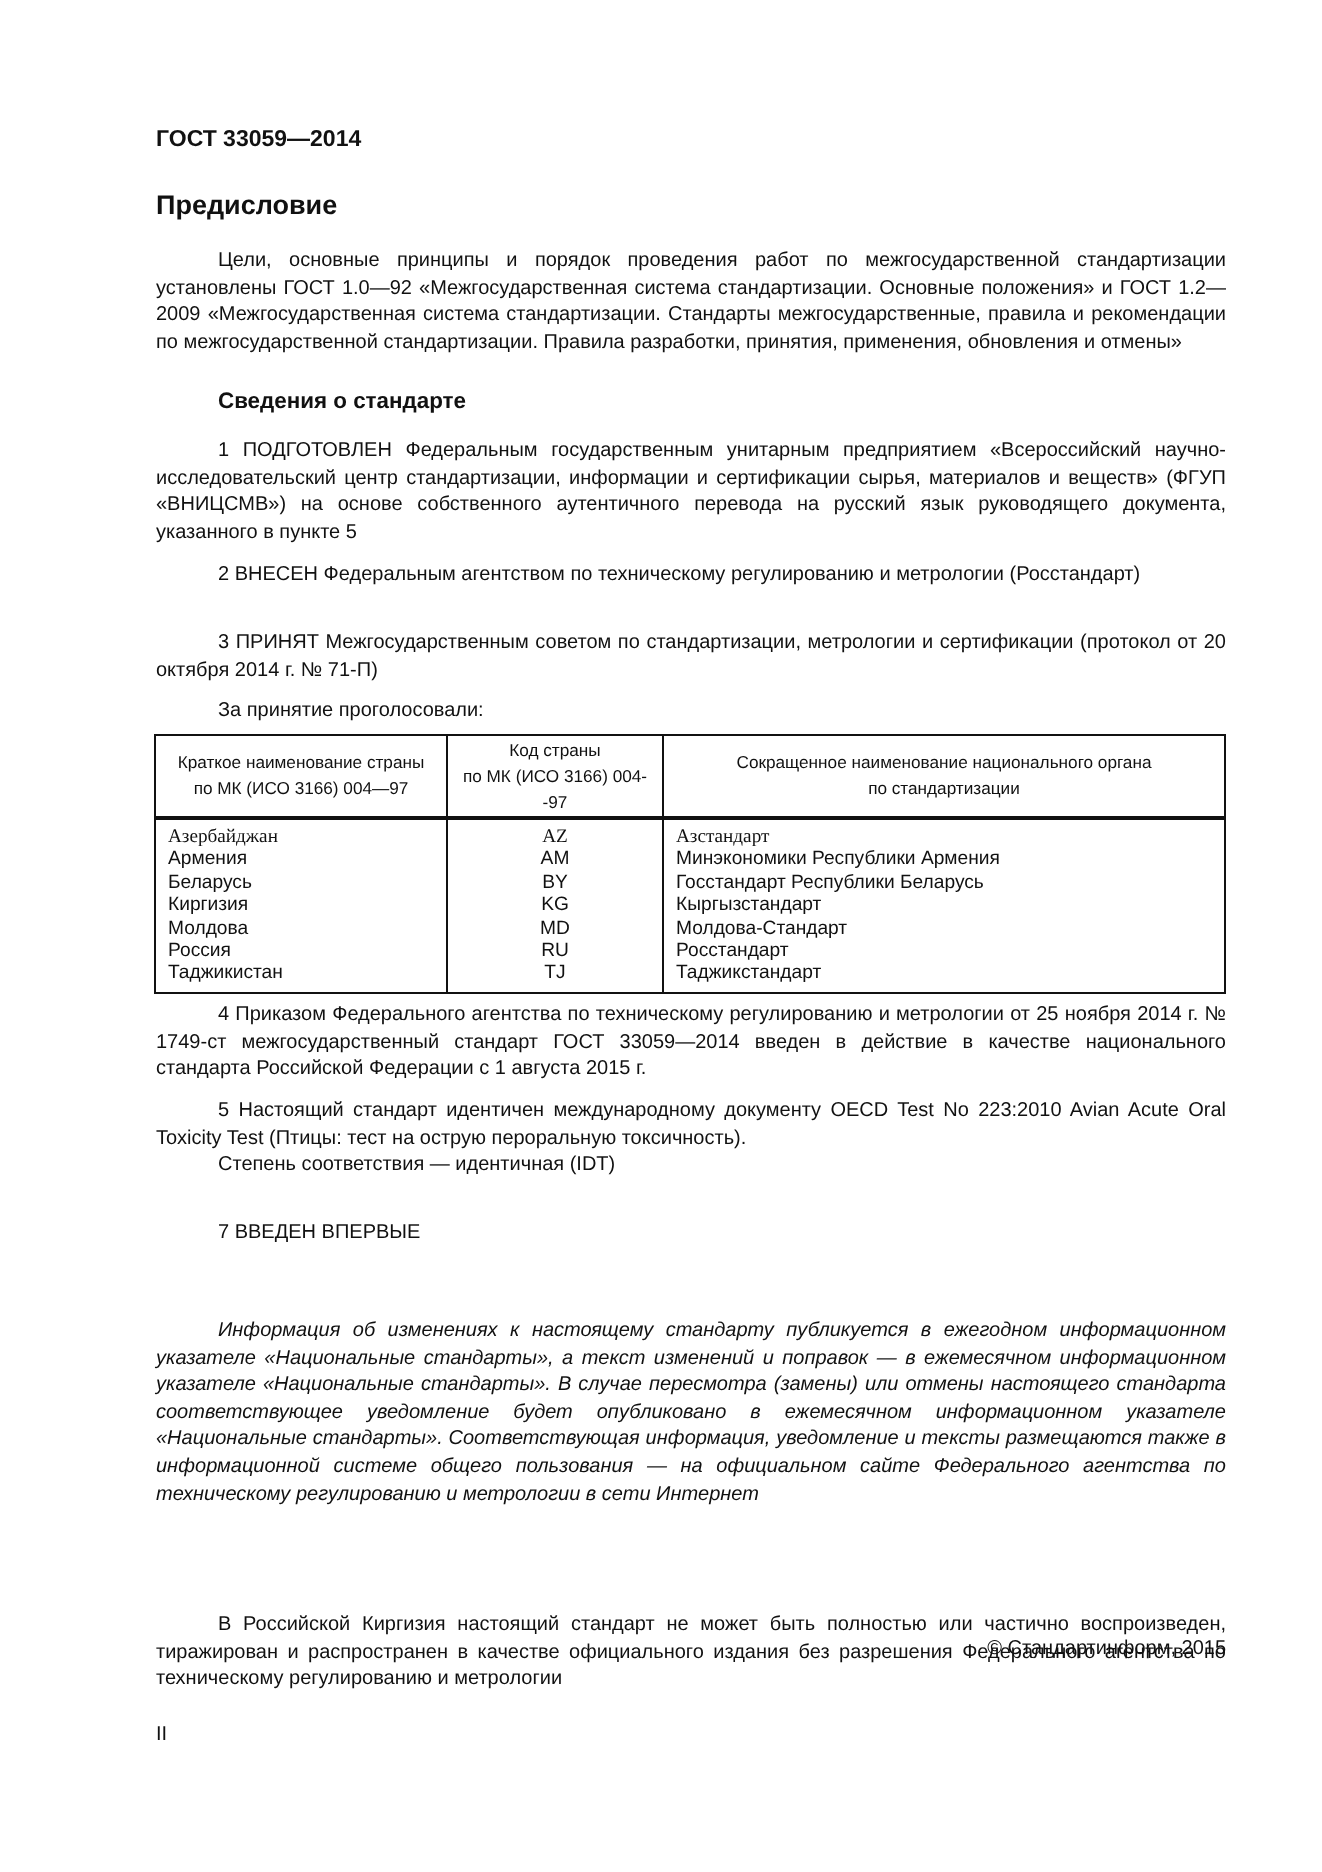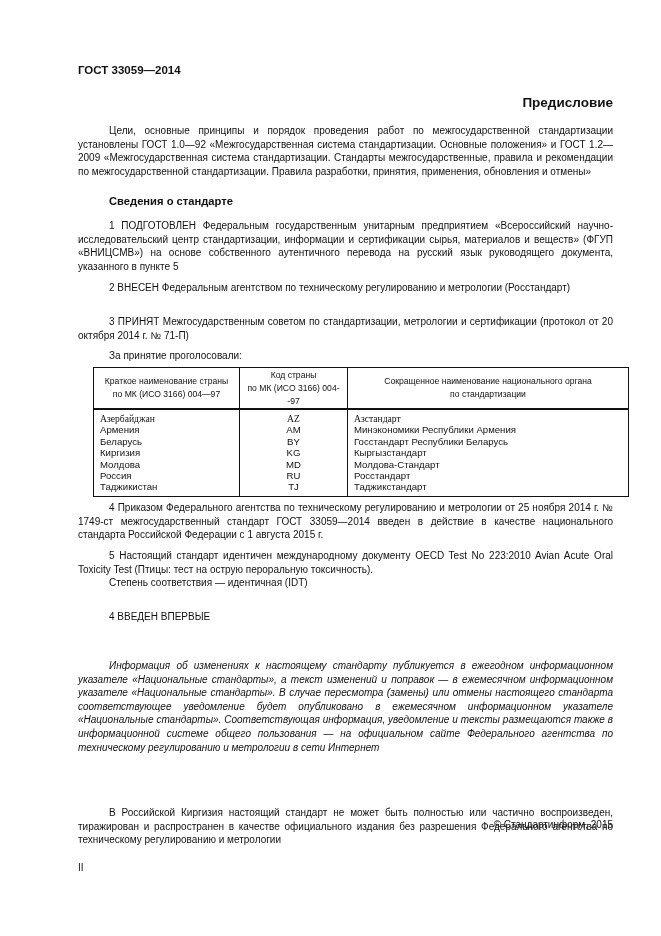--- a/index.html
+++ b/index.html
@@ -1,28 +1,28 @@
 <!DOCTYPE html>
 <html><head>
 <meta charset="utf-8">
 <style>
   html, body { margin: 0; padding: 0; background: #ffffff; }
   body { width: 661px; height: 936px; position: relative; overflow: hidden;
          font-family: "Liberation Sans", sans-serif; color: #111; }
   .page { position: absolute; left: 78px; top: 0; width: 535px; }
   .hdr { position: absolute; top: 64px; left: 0; font-weight: bold; font-size: 11.5px; text-align: right; }
-  .title { position: absolute; top: 95px; left: 0; width: 535px; text-align: right;
+  .title { position: absolute; top: 95px; left: 0; width: 535px; text-align: left;
            font-weight: bold; font-size: 13.5px; }
   p { margin: 0; font-size: 10px; line-height: 13.6px; text-align: justify; }
   .ind { text-indent: 31px; }
   .blk { position: absolute; left: 0; width: 535px; }
   .sub { font-weight: bold; font-size: 11.2px; padding-left: 31px; }
   .ital { font-style: italic; }
   table { position: absolute; left: -1px; top: 367px; width: 536px; border-collapse: collapse;
-          font-size: 9.6px; margin-left: 16px; }
+          font-size: 9.6px; }
   th { font-weight: normal; font-size: 8.6px; line-height: 13px; text-align: center;
        border: 1px solid #111; border-bottom: 2px solid #111; height: 40px; padding: 0 4px; }
   td { border-left: 1px solid #111; border-right: 1px solid #111; padding: 0 6px;
        line-height: 11.4px; height: 11.4px; }
   tr.first td { padding-top: 3px; font-family: Liberation Serif, serif; }
   tr.last td { border-bottom: 1px solid #111; padding-bottom: 3px; }
   td.c { text-align: center; }
   .right { text-align: right; }
   .pn { position: absolute; left: 0; top: 862px; font-size: 10px; }
 </style>
@@ -108,21 +108,21 @@
   <div class="blk" style="top:501px;">
     <p class="ind">4  Приказом Федерального агентства по техническому регулированию и метрологии от 25 ноября 2014 г. № 1749-ст межгосударственный стандарт ГОСТ 33059—2014 введен в действие в качестве национального стандарта Российской Федерации с 1 августа 2015 г.</p>
   </div>
 
   <div class="blk" style="top:549px;">
     <p class="ind">5  Настоящий стандарт идентичен международному документу OECD Test No 223:2010 Avian Acute Oral Toxicity Test (Птицы: тест на острую пероральную токсичность).</p>
     <p class="ind">Степень соответствия — идентичная (IDT)</p>
   </div>
 
   <div class="blk" style="top:610px;">
-    <p class="ind">4  ВВЕДЕН ВПЕРВЫЕ</p>
+    <p class="ind">7  ВВЕДЕН ВПЕРВЫЕ</p>
   </div>
 
   <div class="blk" style="top:659px;">
     <p class="ind ital">Информация об изменениях к настоящему стандарту публикуется в ежегодном информационном указателе «Национальные стандарты», а текст изменений и поправок — в ежемесячном информационном указателе «Национальные стандарты». В случае пересмотра (замены) или отмены настоящего стандарта соответствующее уведомление будет опубликовано в ежемесячном информационном указателе «Национальные стандарты». Соответствующая информация, уведомление и тексты размещаются также в информационной системе общего пользования — на официальном сайте Федерального агентства по техническому регулированию и метрологии в сети Интернет</p>
   </div>
 
   <div class="blk right" style="top:818px;">
     <p class="right">© Стандартинформ, 2015</p>
   </div>
 

